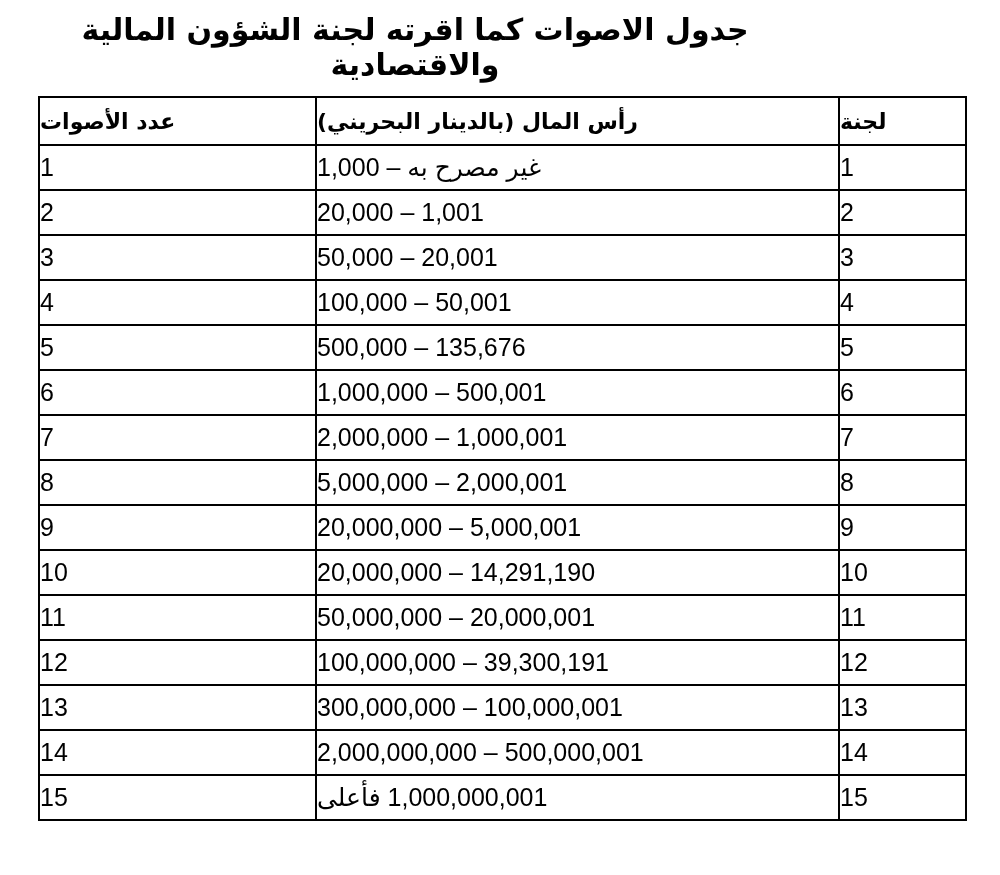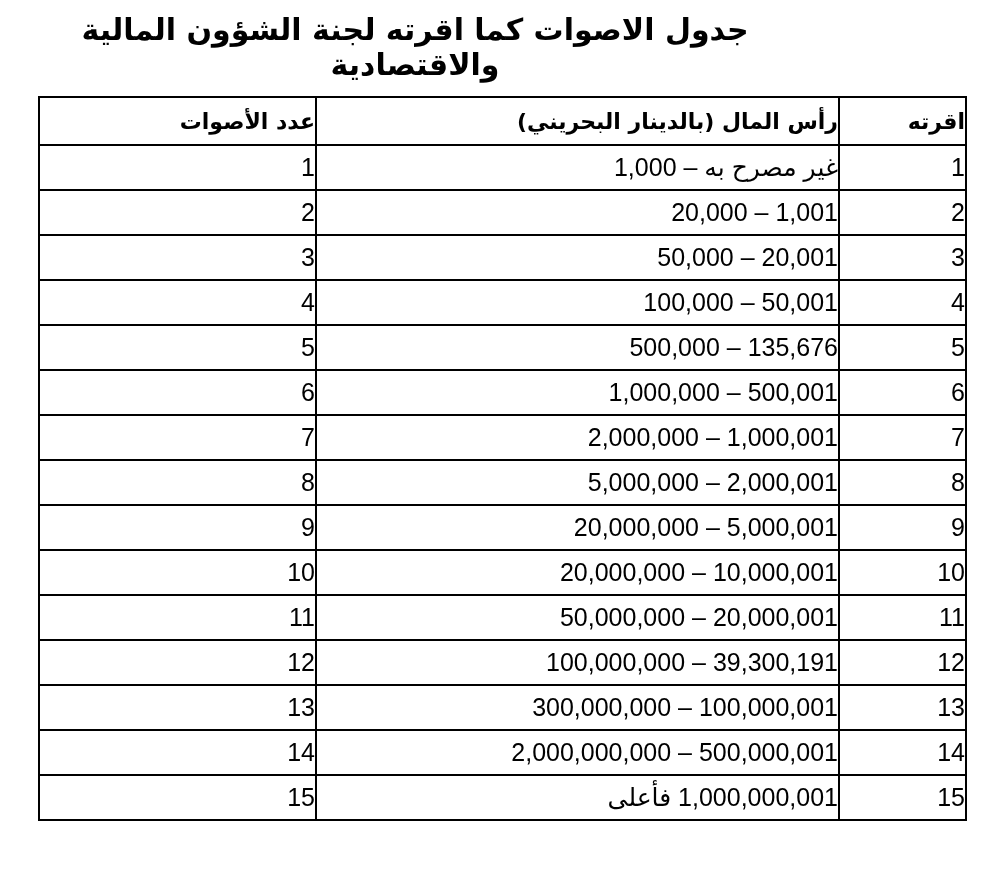--- a/index.html
+++ b/index.html
@@ -35,21 +35,21 @@
     width: 927px;
     direction: rtl;
     border-collapse: collapse;
     table-layout: fixed;
   }
   .votes-table col.col-serial  { width: 127px; }
   .votes-table col.col-capital { width: 523px; }
   .votes-table col.col-votes   { width: 277px; }
   .votes-table th, .votes-table td {
     border: 2px solid #000;
-    text-align: right;
+    text-align: left;
     vertical-align: middle;
     padding: 0;
     overflow: hidden;
     white-space: nowrap;
   }
   .votes-table th {
     height: 46px;
     font-family: "DejaVu Sans", "Liberation Sans", sans-serif;
     font-weight: bold;
     font-size: 22px;
@@ -69,21 +69,21 @@
   <div class="doc-title">جدول الاصوات كما اقرته لجنة الشؤون المالية والاقتصادية</div>
 
   <table class="votes-table">
     <colgroup>
       <col class="col-serial">
       <col class="col-capital">
       <col class="col-votes">
     </colgroup>
     <thead>
       <tr>
-        <th>اقرته</th>
+        <th>لجنة</th>
         <th>رأس المال (بالدينار البحريني)</th>
         <th>عدد الأصوات</th>
       </tr>
     </thead>
     <tbody id="table-body">
         <tr>
           <td>1</td>
           <td>غير مصرح به – 1,000</td>
           <td>1</td>
         </tr>
@@ -122,21 +122,21 @@
           <td>2,000,001 – 5,000,000</td>
           <td>8</td>
         </tr>
         <tr>
           <td>9</td>
           <td>5,000,001 – 20,000,000</td>
           <td>9</td>
         </tr>
         <tr>
           <td>10</td>
-          <td>10,000,001 – 20,000,000</td>
+          <td>14,291,190 – 20,000,000</td>
           <td>10</td>
         </tr>
         <tr>
           <td>11</td>
           <td>20,000,001 – 50,000,000</td>
           <td>11</td>
         </tr>
         <tr>
           <td>12</td>
           <td>39,300,191 – 100,000,000</td>

